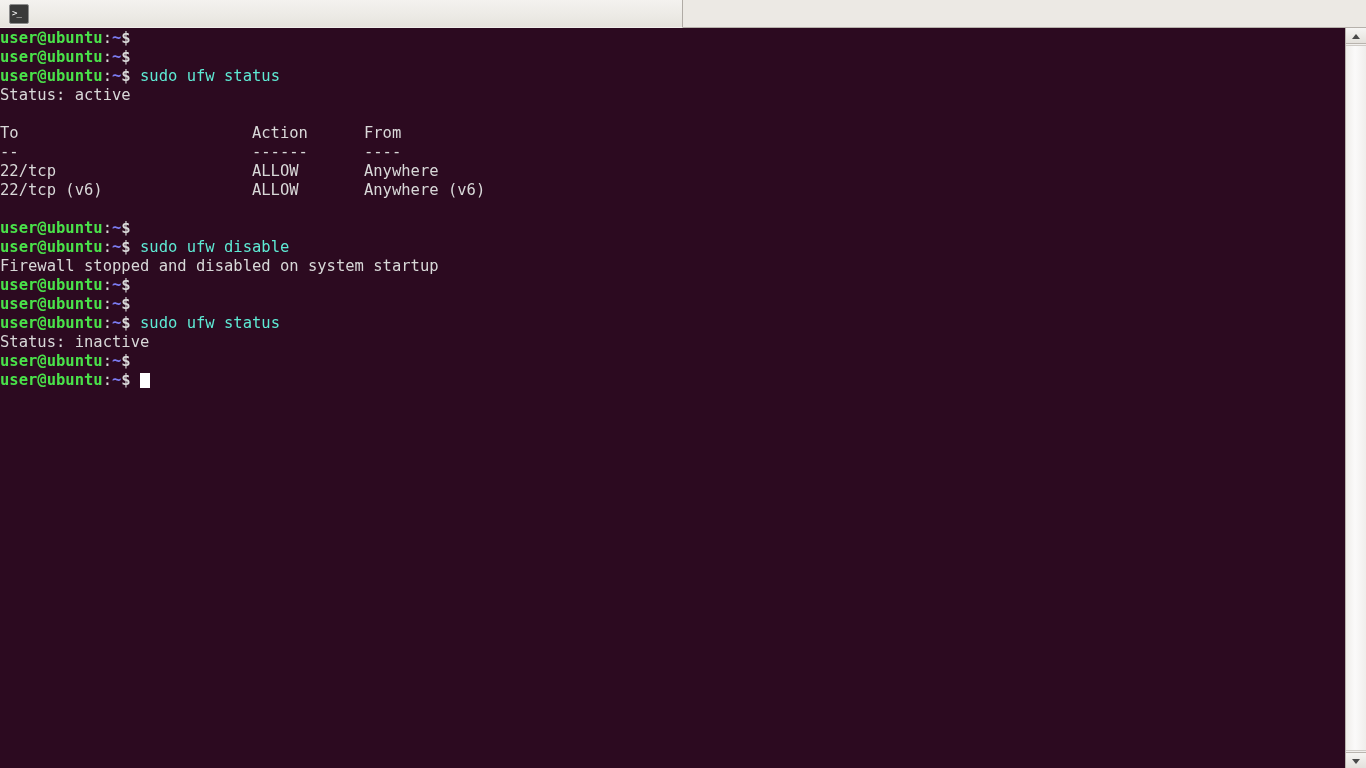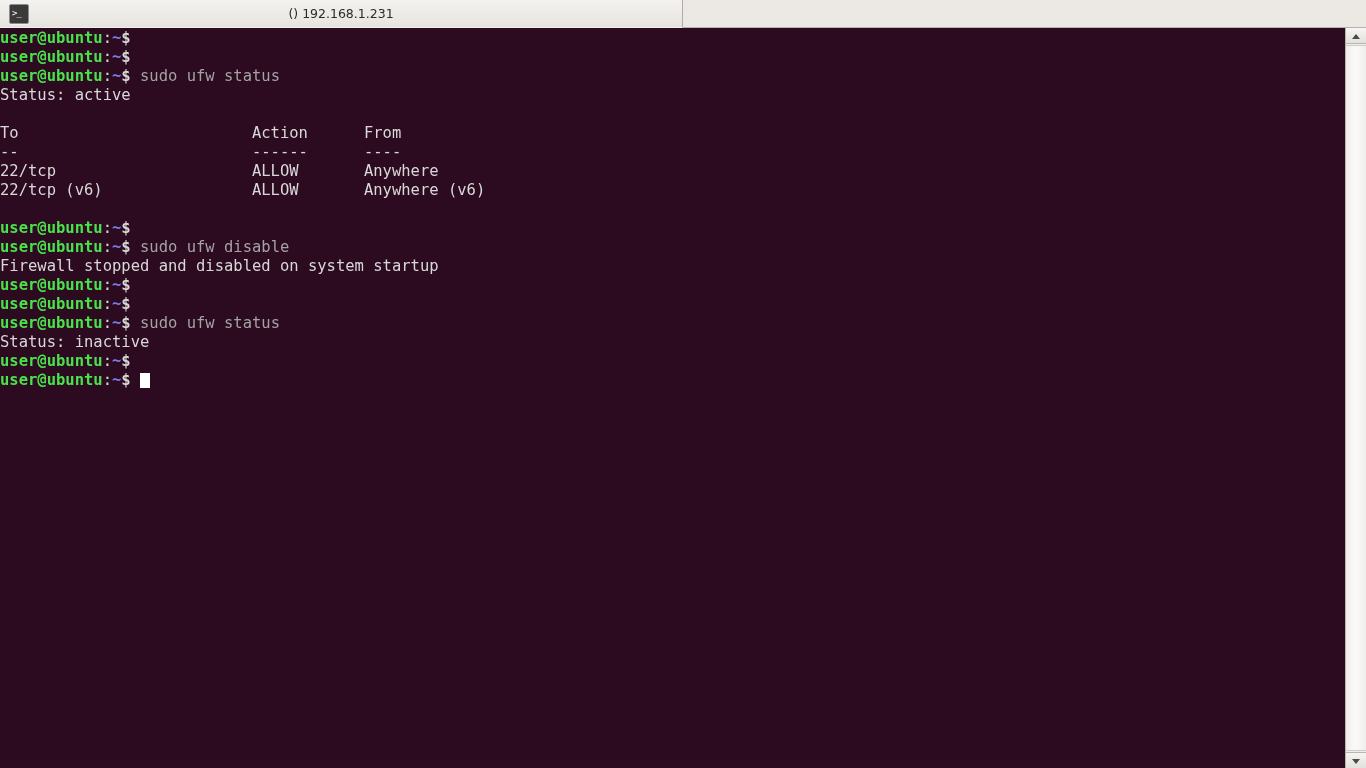--- a/index.html
+++ b/index.html
@@ -98,21 +98,21 @@
     color: #d8d8d8;
   }
   .line {
     height: 19px;
     white-space: pre;
   }
   .userhost { color: #4ae24a; font-weight: bold; text-align: center; }
   .colon    { color: #d8d8d8; }
   .path     { color: #7b7bf0; font-weight: bold; }
   .dollar   { color: #d8d8d8; font-weight: bold; }
-  .cmd      { color: #a3a3a3; }
+  .cmd      { color: #5eead4; }
   .out      { color: #d8d8d8; margin-top: 28px; }
   .cursor {
     display: inline-block;
     width: 10px;
     height: 15px;
     background: #ffffff;
     vertical-align: -3px;
   }
 
   
@@ -173,21 +173,20 @@
   }
 </style>
 </head>
 <body>
 
 <div id="app">
 
   <div class="titlebar">
     <div class="tab-active">
       <div class="tab-icon"></div>
-      <div class="tab-title">() 192.168.1.231</div>
     </div>
   </div>
 
   <div class="terminal">
     <div class="screen" id="screen"><div class="line"><span class="userhost">user@ubuntu</span><span class="colon">:</span><span class="path">~</span><span class="dollar">$</span></div><div class="line"><span class="userhost">user@ubuntu</span><span class="colon">:</span><span class="path">~</span><span class="dollar">$</span></div><div class="line"><span class="userhost">user@ubuntu</span><span class="colon">:</span><span class="path">~</span><span class="dollar">$</span><span class="cmd"> sudo ufw status</span></div><div class="line"><span class="out">Status: active</span></div><div class="line"><span class="out"></span></div><div class="line"><span class="out">To                         Action      From</span></div><div class="line"><span class="out">--                         ------      ----</span></div><div class="line"><span class="out">22/tcp                     ALLOW       Anywhere</span></div><div class="line"><span class="out">22/tcp (v6)                ALLOW       Anywhere (v6)</span></div><div class="line"><span class="out"></span></div><div class="line"><span class="userhost">user@ubuntu</span><span class="colon">:</span><span class="path">~</span><span class="dollar">$</span></div><div class="line"><span class="userhost">user@ubuntu</span><span class="colon">:</span><span class="path">~</span><span class="dollar">$</span><span class="cmd"> sudo ufw disable</span></div><div class="line"><span class="out">Firewall stopped and disabled on system startup</span></div><div class="line"><span class="userhost">user@ubuntu</span><span class="colon">:</span><span class="path">~</span><span class="dollar">$</span></div><div class="line"><span class="userhost">user@ubuntu</span><span class="colon">:</span><span class="path">~</span><span class="dollar">$</span></div><div class="line"><span class="userhost">user@ubuntu</span><span class="colon">:</span><span class="path">~</span><span class="dollar">$</span><span class="cmd"> sudo ufw status</span></div><div class="line"><span class="out">Status: inactive</span></div><div class="line"><span class="userhost">user@ubuntu</span><span class="colon">:</span><span class="path">~</span><span class="dollar">$</span></div><div class="line"><span class="userhost">user@ubuntu</span><span class="colon">:</span><span class="path">~</span><span class="dollar">$</span> <span class="cursor"></span></div></div>
   </div>
 
   <div class="scrollbar">
     <div class="sb-btn up">
       <span class="sb-arrow"></span>

